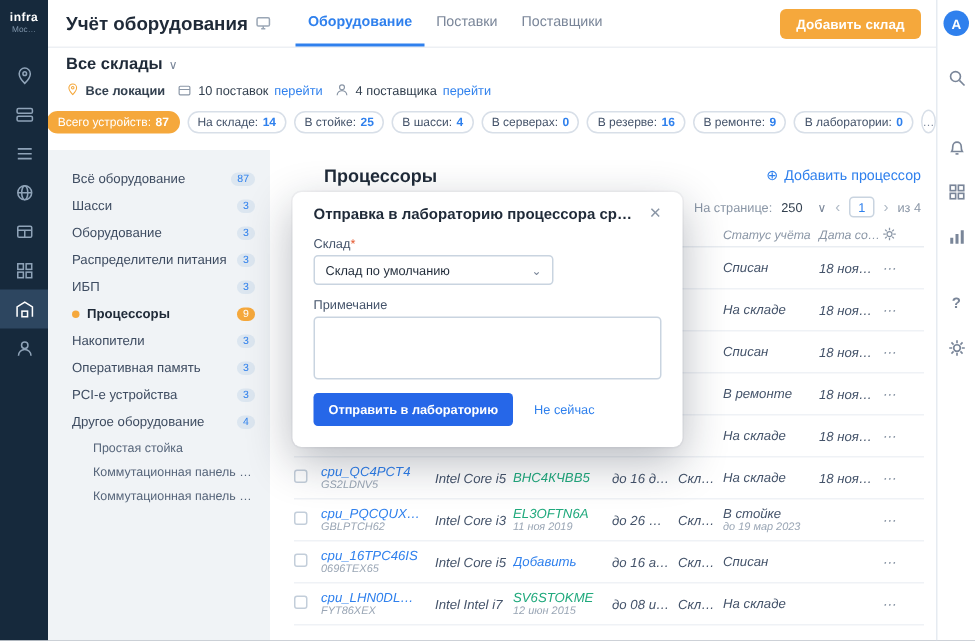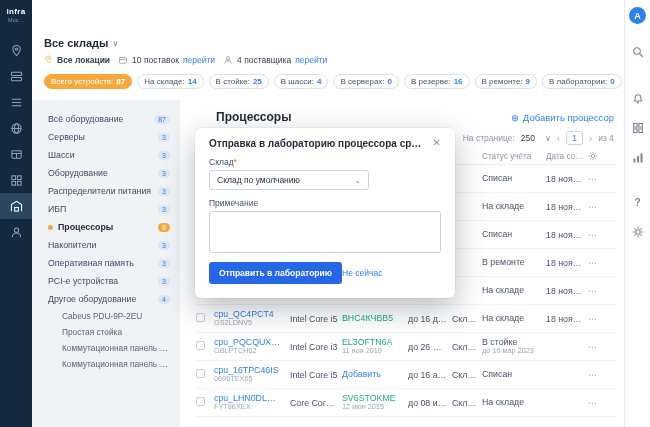--- a/index.html
+++ b/index.html
@@ -43,21 +43,21 @@
   
   .subheader{position:absolute;left:32px;top:32px;width:592px;height:68px;background:#fff;z-index:3;}
   .wh-row{display:flex;align-items:center;margin:5px 0 0 12px;}
   .wh-title{font-size:11px;font-weight:bold;color:#1f2a38;}
   .caret{font-size:8px;color:#7a8699;margin-left:4px;}
   .meta-row{display:flex;align-items:center;margin:5px 0 0 12px;gap:8px;font-size:8.5px;color:#33404f;}
   .meta-item{display:flex;align-items:center;gap:4px;}
   .meta-item svg{stroke:#8a96a6;fill:none;stroke-width:1.1;}
   .meta-bold{font-weight:bold;}
   .blue-link{color:#2f80ed;}
-  .chips{display:flex;align-items:center;gap:5px;margin:8px 0 0 12px;}
+  .chips{display:flex;align-items:center;gap:5px;margin:8px 0 0 12px;justify-content:flex-end;}
   .chip{display:flex;gap:3px;align-items:center;border:1px solid #d8dfe8;border-radius:9px;
         padding:2px 6px;font-size:8px;color:#44536a;white-space:nowrap;}
   .chip .v{color:#2f80ed;font-weight:bold;}
   .chip.accent{background:#f5a83c;border-color:#f5a83c;color:#fff;}
   .chip.accent .v{color:#fff;}
   .chip.more{border-radius:50%;width:16px;height:16px;justify-content:center;padding:0;color:#7a8699;}
 
   
   .leftnav{position:absolute;left:32px;top:100px;width:148px;height:327px;background:#f0f3f6;padding-top:10px;z-index:2;}
   .nav-item{display:flex;align-items:center;padding:0 10px 0 16px;height:18px;font-size:8.8px;color:#3e4c61;}
@@ -74,21 +74,21 @@
   .main{position:absolute;left:180px;top:100px;width:444px;height:327px;background:#fff;z-index:1;}
   .main-head{display:flex;align-items:center;justify-content:space-between;padding:10px 10px 0 36px;}
   .page-title{font-size:12px;font-weight:bold;color:#1f2a38;}
   .add-link{font-size:9.5px;color:#2f80ed;display:flex;align-items:center;gap:4px;}
   .pag-row{display:flex;align-items:center;justify-content:flex-end;gap:6px;padding:7px 10px 4px 0;
            font-size:8.5px;color:#8a96a6;}
   .pag-val{color:#33404f;}
   .page-box{border:1px solid #c9d4e0;border-radius:3px;padding:1px 5px;color:#2f80ed;font-size:8.5px;}
   .pag-arrow{color:#b0bac6;font-size:10px;}
 
-  .table{margin:0 8px 12px 16px;font-size:8.8px;}
+  .table{margin:0 8px 12px 16px;font-size:8.8px;font-style:italic;}
   .thead,.tr{display:grid;grid-template-columns:18px 76px 52px 66px 44px 30px 64px 42px 14px;align-items:center;}
   .thead{color:#8a96a6;font-size:8.2px;height:16px;border-bottom:1px solid #e9edf2;}
   .tr{height:28px;border-bottom:1px solid #eff2f6;}
   .cb{width:9px;height:9px;border:1px solid #c3ceda;border-radius:2px;display:inline-block;background:#fff;}
   .stack{display:flex;flex-direction:column;line-height:1.2;overflow:hidden;}
   .link{color:#2f80ed;white-space:nowrap;overflow:hidden;text-overflow:ellipsis;}
   .green{color:#1fa97c;white-space:nowrap;overflow:hidden;text-overflow:ellipsis;}
   .sub{color:#9aa6b5;font-size:7.3px;white-space:nowrap;}
   .cell{color:#44536a;white-space:nowrap;overflow:hidden;text-overflow:ellipsis;padding-right:4px;}
   .dots{color:#8a96a6;font-size:9px;}
@@ -102,21 +102,21 @@
   .m-title{font-size:10px;font-weight:bold;color:#1f2a38;white-space:nowrap;overflow:hidden;
            text-overflow:ellipsis;width:214px;}
   .m-close{margin-left:auto;color:#8a96a6;font-size:10px;line-height:10px;}
   .f-label{font-size:8.5px;color:#44536a;margin-top:8px;}
   .req{color:#e4572e;}
   .select{margin-top:3px;width:160px;height:20px;border:1px solid #c9d4e0;border-radius:3px;
           display:flex;align-items:center;justify-content:space-between;padding:0 7px;
           font-size:8.5px;color:#1f2a38;background:#fff;}
   .select .caret{margin-left:6px;}
   .ta{margin-top:3px;width:232px;height:42px;border:1px solid #c9d4e0;border-radius:3px;background:#fff;}
-  .m-actions{display:flex;align-items:center;margin-top:9px;}
+  .m-actions{display:flex;align-items:center;gap:14px;margin-top:9px;}
   .btn-primary{background:#2667e8;color:#fff;font-size:8.5px;font-weight:bold;padding:6px 10px;border-radius:3px;}
   .btn-text{color:#2f80ed;font-size:8.5px;}
 </style>
 </head>
 <body>
 
 <div class="app">
 
   <aside class="sidebar">
     <div class="logo">infra</div>
@@ -206,20 +206,35 @@
       </div>
     <div class="rb-ic mt28 q">?</div>
     <div class="rb-ic mt14">
         <svg width="12" height="12" viewBox="0 0 12 12">
           <circle cx="6" cy="6" r="2.2"></circle>
           <path d="M6 .8v2M6 9.2v2M.8 6h2M9.2 6h2M2.3 2.3l1.4 1.4M8.3 8.3l1.4 1.4M9.7 2.3 8.3 3.7M3.7 8.3 2.3 9.7"></path>
         </svg>
       </div>
   </aside>
 
+  <header class="topbar">
+    <div class="app-title">Учёт оборудования</div>
+    <div class="title-ic">
+        <svg width="11" height="11" viewBox="0 0 12 12">
+          <rect x="1.5" y="2" width="9" height="6" rx="1"></rect>
+          <path d="M4.5 10h3M6 8v2"></path>
+        </svg>
+      </div>
+    <nav class="tabs">
+      <div class="tab active">Оборудование</div>
+      <div class="tab">Поставки</div>
+      <div class="tab">Поставщики</div>
+    </nav>
+    <div class="btn-orange">Добавить склад</div>
+  </header>
 
   <section class="subheader">
     <div class="wh-row">
       <span class="wh-title">Все склады</span>
       <span class="caret">∨</span>
     </div>
     <div class="meta-row">
       <span class="meta-item">
         <svg width="9" height="11" viewBox="0 0 14 14" style="stroke:#f5a83c">
             <path d="M7 1.5a4 4 0 0 1 4 4c0 3-4 7-4 7s-4-4-4-7a4 4 0 0 1 4-4z"></path>
@@ -282,24 +297,20 @@
         </span>
     </div>
   </section>
 
   <nav class="leftnav">
     <div class="nav-item">
         <span class="lbl">Всё оборудование</span>
         <span class="pill">87</span>
       </div>
     <div class="nav-item">
-        <span class="lbl">Серверы</span>
-        <span class="pill">3</span>
-      </div>
-    <div class="nav-item">
         <span class="lbl">Шасси</span>
         <span class="pill">3</span>
       </div>
     <div class="nav-item">
         <span class="lbl">Оборудование</span>
         <span class="pill">3</span>
       </div>
     <div class="nav-item">
         <span class="lbl">Распределители питания</span>
         <span class="pill">3</span>
@@ -321,23 +332,20 @@
         <span class="lbl">Оперативная память</span>
         <span class="pill">3</span>
       </div>
     <div class="nav-item">
         <span class="lbl">PCI-е устройства</span>
         <span class="pill">3</span>
       </div>
     <div class="nav-item">
         <span class="lbl">Другое оборудование</span>
         <span class="pill">4</span>
-      </div>
-    <div class="nav-item child">
-        <span class="lbl">Cabeus PDU-9P-2EU</span>
       </div>
     <div class="nav-item child">
         <span class="lbl">Простая стойка</span>
       </div>
     <div class="nav-item child">
         <span class="lbl">Коммутационная панель U…</span>
       </div>
     <div class="nav-item child">
         <span class="lbl">Коммутационная панель U…</span>
       </div>
@@ -544,21 +552,21 @@
         <span class="cell"></span>
         <span class="dots">⋯</span>
       </div>
 
       <div class="tr">
         <span><span class="cb"></span></span>
         <span class="stack">
             <span class="link">cpu_LHN0DL…</span>
             <span class="sub">FYT86XEX</span>
           </span>
-        <span class="cell">Core Core i7</span>
+        <span class="cell">Intel Intel i7</span>
         <span class="stack">
             <span class="green">SV6STOKME</span>
             <span class="sub">12 июн 2015</span>
           </span>
         <span class="cell">до 08 ию…</span>
         <span class="cell">Скл…</span>
         <span class="stack">
             <span class="cell">На складе</span>
             <span class="sub"></span>
           </span>

